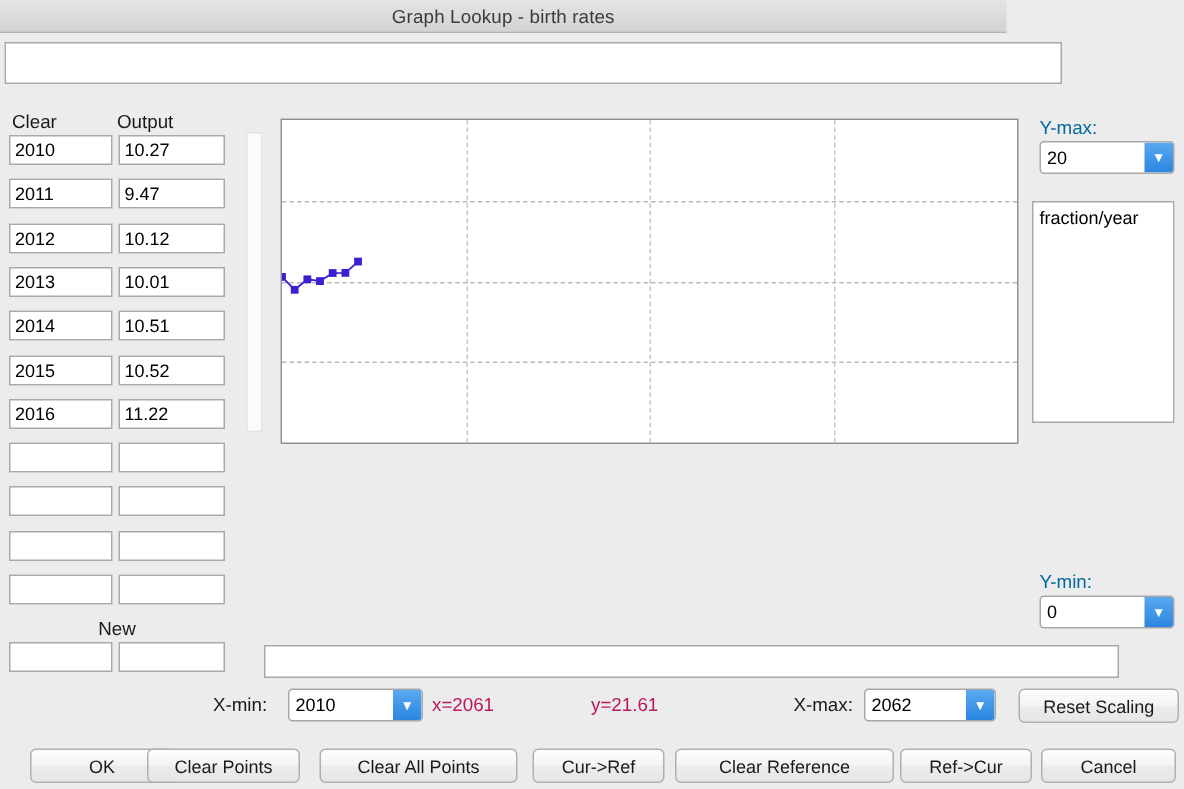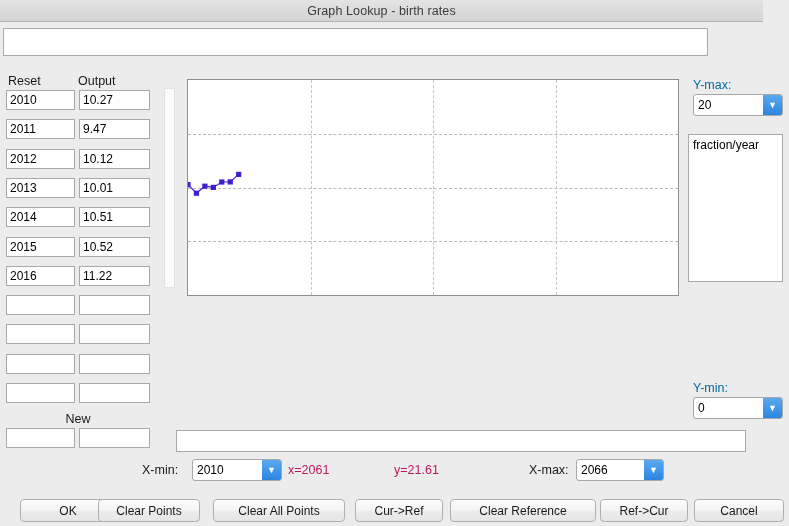--- a/index.html
+++ b/index.html
@@ -11,21 +11,21 @@
     overflow: hidden;
   }
   #app {
     position: relative;
     width: 789px; height: 526px;
     background: #ececec;
   }
 
   
   .titlebar {
-    position: absolute; left: 0; top: 0; width: 763px; height: 22px;
+    position: absolute; left: 0; top: 0; width: 671px; height: 22px;
     background: linear-gradient(to bottom, #e4e4e4 0%, #d3d3d3 100%);
     border-bottom: 1px solid #b4b4b4;
     display: flex; align-items: center; justify-content: center;
   }
   .titlebar-text {
     font-size: 12.5px; color: #3b3b3b; letter-spacing: 0.1px;
   }
 
   
   .tfield {
@@ -185,21 +185,21 @@
 
   <div class="titlebar">
     <span class="titlebar-text">Graph Lookup - birth rates</span>
   </div>
 
   <div class="tfield top-field">
     <span></span>
   </div>
 
 
-  <div class="col-header" id="hdr-input">Reset</div>
+  <div class="col-header" id="hdr-input">Clear</div>
   <div class="col-header" id="hdr-output">Output</div>
 
   <div id="table-rows">
       <div class="tfield row-input" style="top: 90px;">
         <span>2010</span>
       </div>
       <div class="tfield row-output" style="top: 90px;">
         <span>10.27</span>
       </div>
       <div class="tfield row-input" style="top: 119px;">
@@ -321,24 +321,27 @@
   <div class="combo" id="combo-xmin">
     <span class="combo-value">2010</span>
     <span class="combo-arrow">▼</span>
   </div>
 
   <div class="coord" id="coord-x">x=2061</div>
   <div class="coord" id="coord-y">y=21.61</div>
 
   <div class="axis-label" id="lbl-xmax">X-max:</div>
   <div class="combo" id="combo-xmax">
-    <span class="combo-value">2066</span>
+    <span class="combo-value">2062</span>
     <span class="combo-arrow">▼</span>
   </div>
 
+  <div class="btn reset-btn">
+    <span>Reset Scaling</span>
+  </div>
 
   <div id="bottom-buttons">
       <div class="btn bottom-btn" style="left: 20px; width: 96px;">
         <span>OK</span>
       </div>
       <div class="btn bottom-btn" style="left: 98px; width: 102px;">
         <span>Clear Points</span>
       </div>
       <div class="btn bottom-btn" style="left: 213px; width: 132px;">
         <span>Clear All Points</span>

